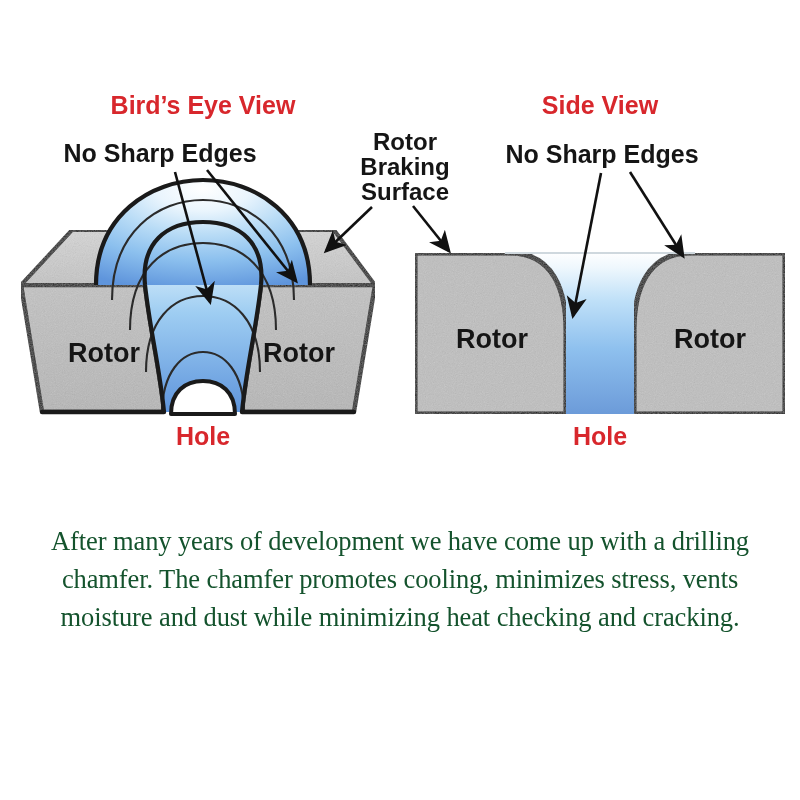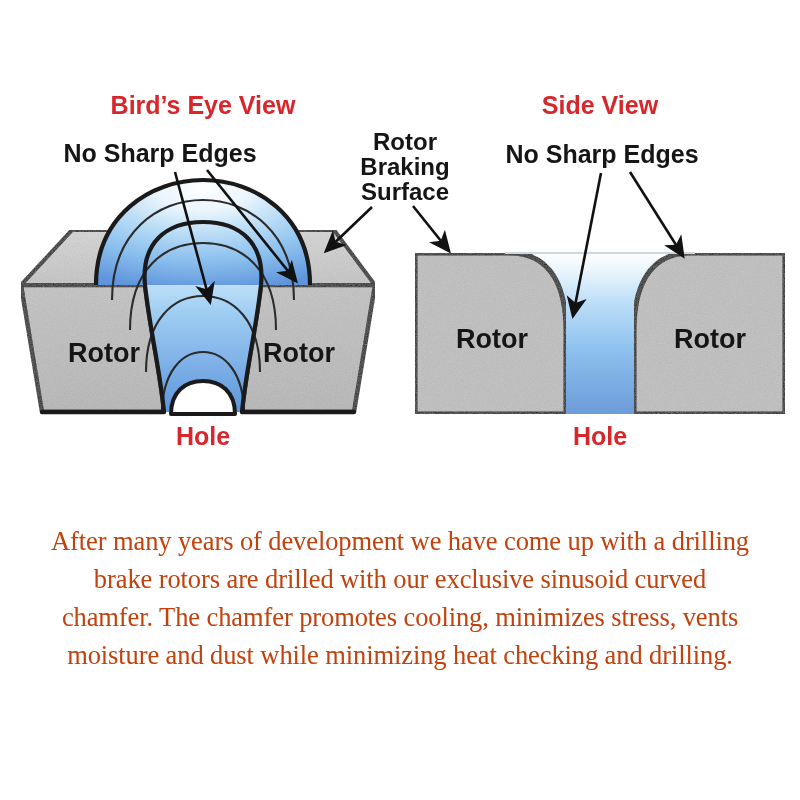--- a/index.html
+++ b/index.html
@@ -27,21 +27,21 @@
 
   .body-copy {
     position: absolute;
     left: 10px;
     top: 522px;
     width: 780px;
     text-align: center;
     font-family: "Liberation Serif", serif;
     font-size: 26.5px;
     line-height: 38px;
-    color: #c2410c;
+    color: #14532d;
     letter-spacing: -0.1px;
   }
   .body-copy .para-line {
     display: block;
     white-space: pre;
   }
 
   svg text {
     font-family: "Liberation Sans", sans-serif;
     font-weight: bold;
@@ -249,16 +249,15 @@
     <line class="lead-line" x1="413" y1="206" x2="449" y2="251" marker-end="url(#arrowHead)"></line>
     <line class="lead-line" x1="601" y1="173" x2="573" y2="316" marker-end="url(#arrowHead)"></line>
     <line class="lead-line" x1="630" y1="172" x2="683" y2="256" marker-end="url(#arrowHead)"></line>
   </g>
 
 </svg>
 </div>
 
 <div class="body-copy">
   <span class="para-line">After many years of development we have come up with a drilling</span>
-  <span class="para-line">brake rotors are drilled with our exclusive sinusoid curved</span>
   <span class="para-line">chamfer. The chamfer promotes cooling, minimizes stress, vents</span>
-  <span class="para-line">moisture and dust while minimizing heat checking and drilling.</span>
+  <span class="para-line">moisture and dust while minimizing heat checking and cracking.</span>
 </div>
 
 </body></html>

